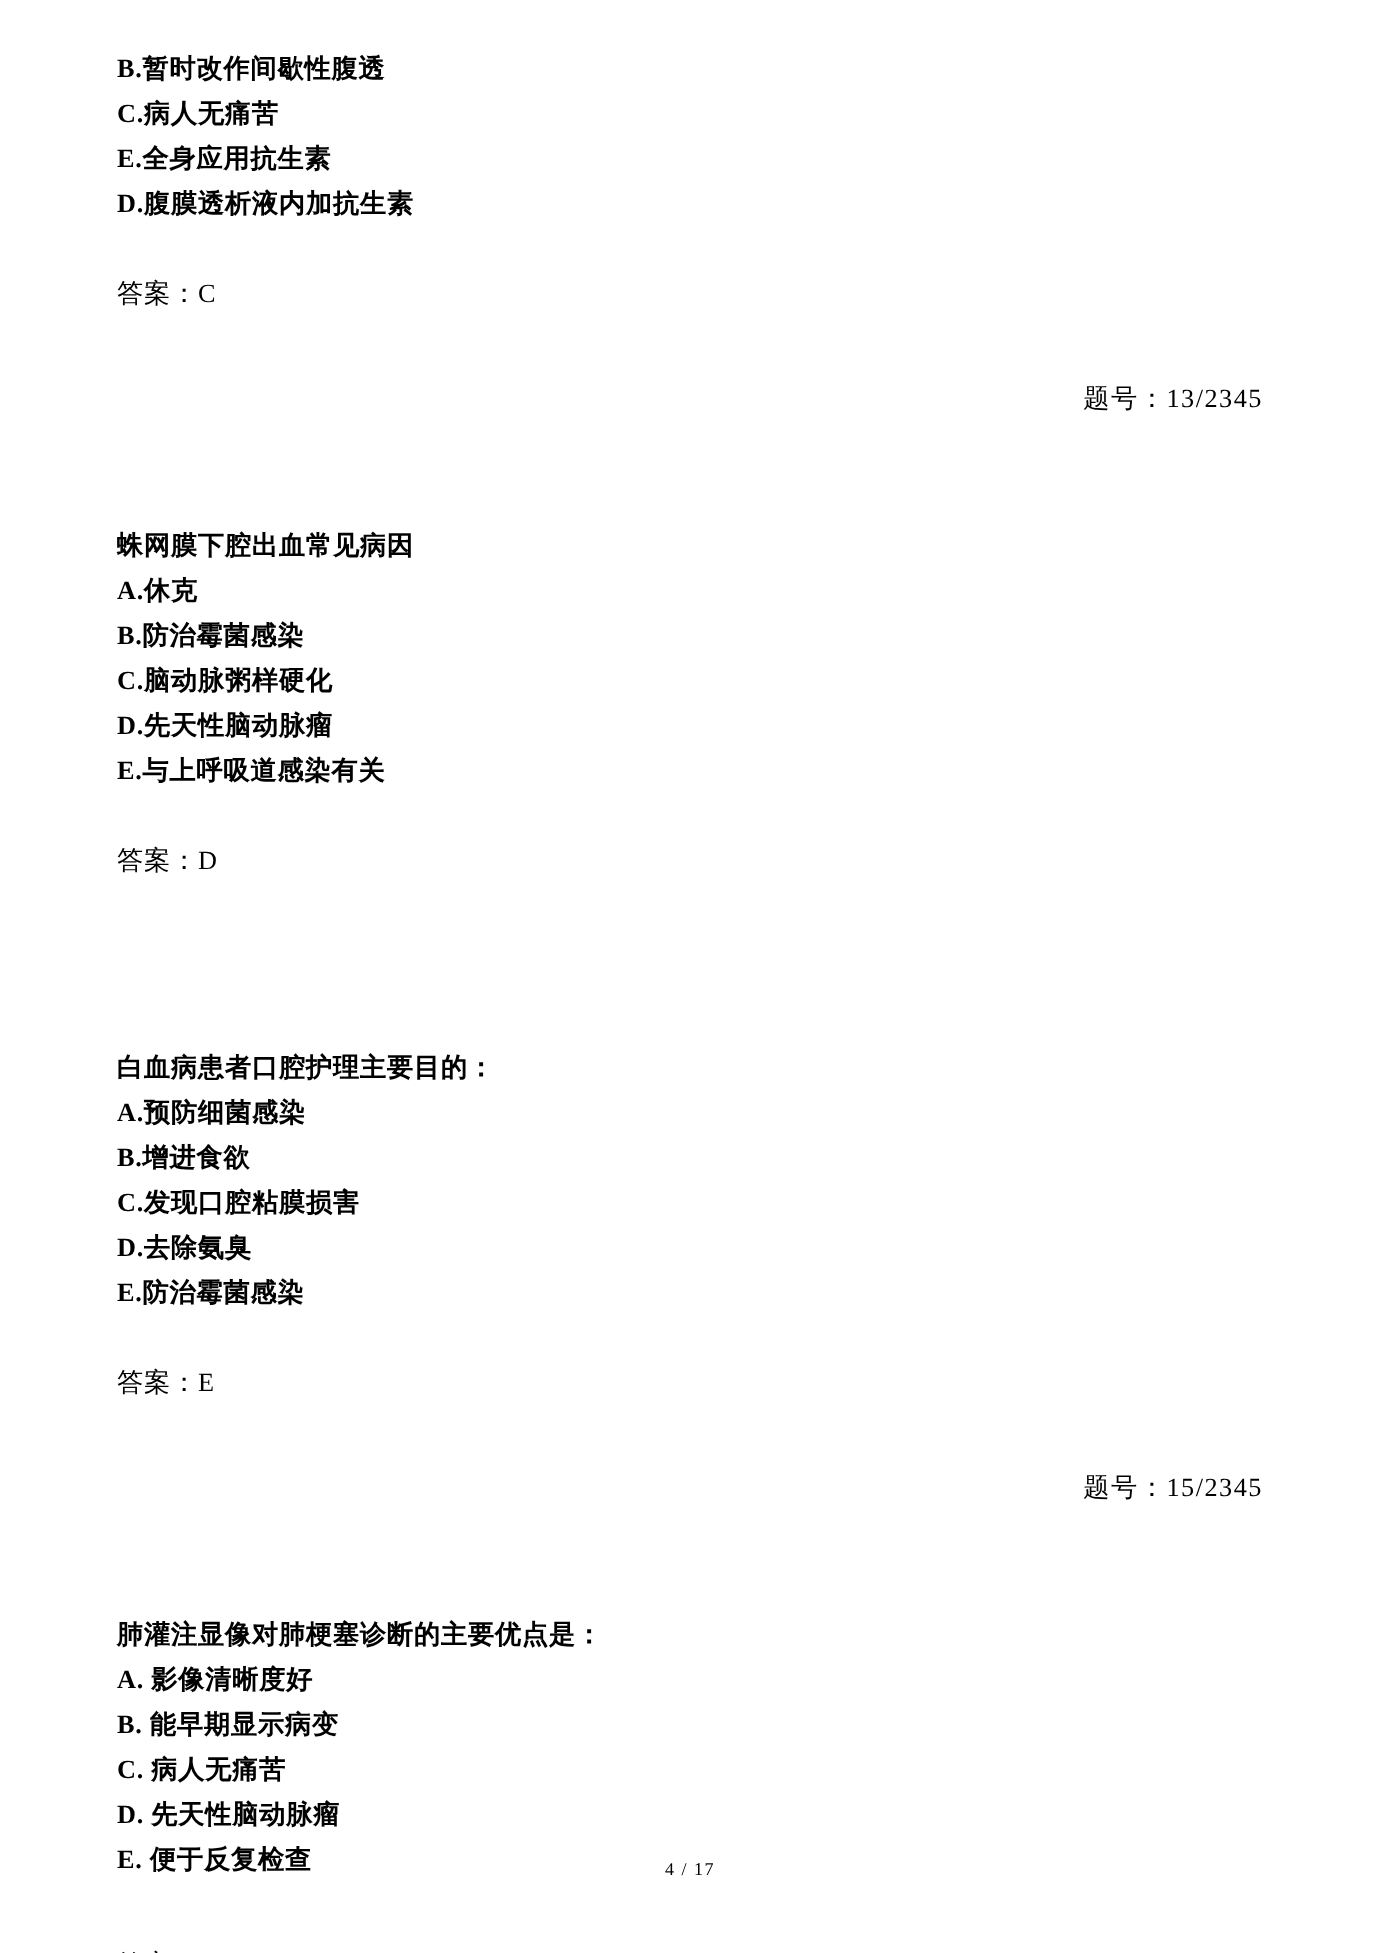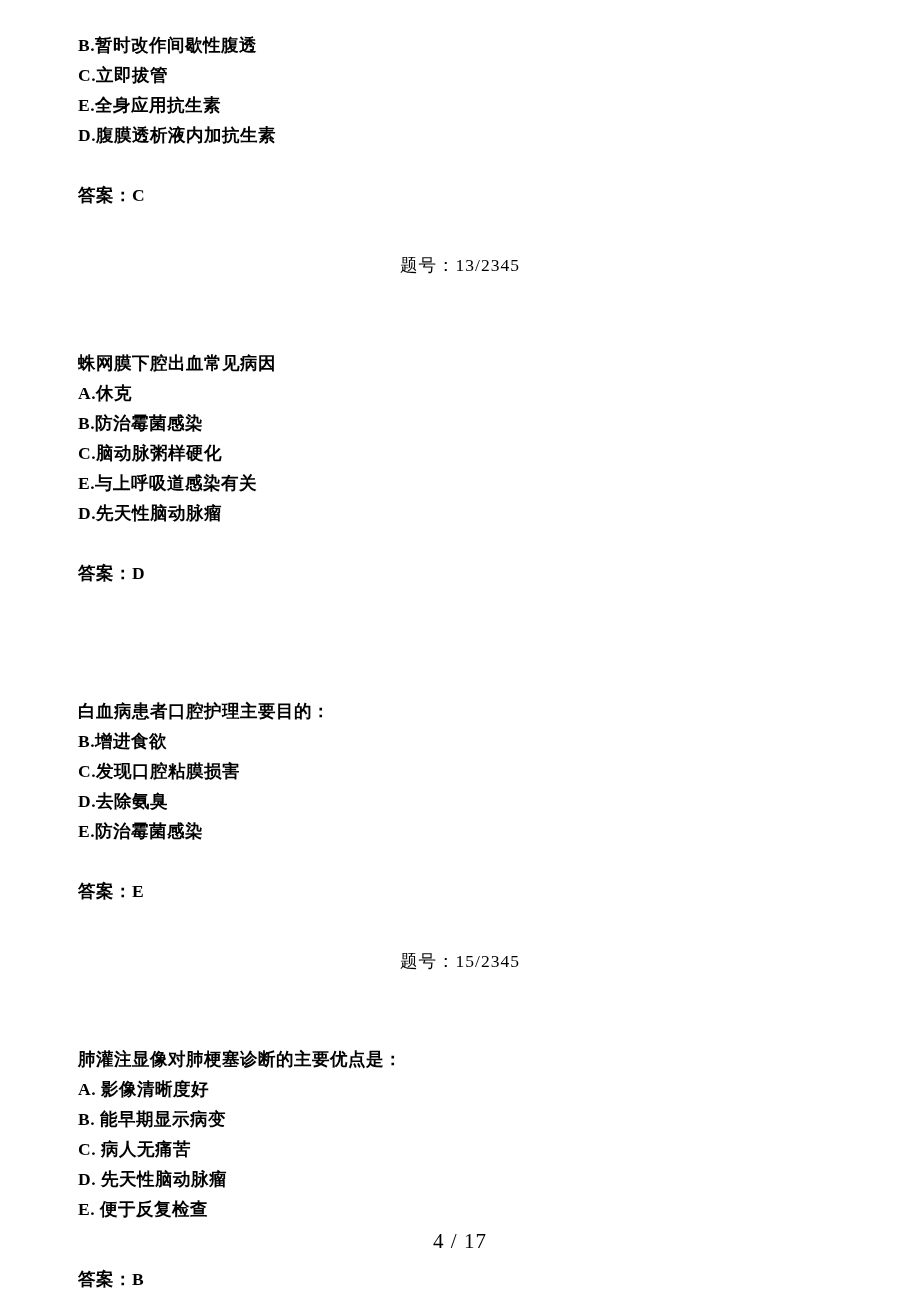--- a/index.html
+++ b/index.html
@@ -19,72 +19,73 @@
     height: 1302px;
     padding: 30px 78px 0 78px;
   }
   .line {
     font-size: 17.5px;
     line-height: 30px;
     letter-spacing: 0.5px;
     white-space: pre;
   }
   .option { font-weight: bold; }
-  .answer { font-weight: bold; }
+  .answer { font-weight: normal; }
   .tihao {
-    text-align: center;
+    text-align: right;
     font-size: 17.5px;
     font-weight: normal;
     margin: 0;
     letter-spacing: 1px;
   }
   .stem { font-weight: bold; margin-top: 28px; }
   .gap-small { height: 30px; }
   .gap-med { height: 40px; }
   .footer {
     position: absolute;
     bottom: 48px;
     left: 0;
     width: 920px;
     text-align: center;
-    font-size: 21px;
+    font-size: 12px;
     letter-spacing: 1px;
   }
 </style>
 </head>
 <body>
 
 <div class="page">
 
   <div class="line option">B.暂时改作间歇性腹透</div>
-  <div class="line option">C.立即拔管</div>
+  <div class="line option">C.病人无痛苦</div>
   <div class="line option">E.全身应用抗生素</div>
   <div class="line option">D.腹膜透析液内加抗生素</div>
 
   <div class="gap-small"></div>
   <div class="line answer">答案：C</div>
 
   <div class="gap-med"></div>
   <div class="line tihao">题号：13/2345</div>
   <div class="gap-med"></div>
 
   <div class="line stem">蛛网膜下腔出血常见病因</div>
   <div class="line option">A.休克</div>
   <div class="line option">B.防治霉菌感染</div>
   <div class="line option">C.脑动脉粥样硬化</div>
+  <div class="line option">D.先天性脑动脉瘤</div>
   <div class="line option">E.与上呼吸道感染有关</div>
-  <div class="line option">D.先天性脑动脉瘤</div>
 
   <div class="gap-small"></div>
   <div class="line answer">答案：D</div>
 
   <div class="gap-med"></div>
   <div class="gap-med"></div>
 
   <div class="line stem">白血病患者口腔护理主要目的：</div>
+  <div class="line option">A.预防细菌感染</div>
   <div class="line option">B.增进食欲</div>
   <div class="line option">C.发现口腔粘膜损害</div>
   <div class="line option">D.去除氨臭</div>
   <div class="line option">E.防治霉菌感染</div>
 
   <div class="gap-small"></div>
   <div class="line answer">答案：E</div>
 
   <div class="gap-med"></div>
   <div class="line tihao">题号：15/2345</div>

